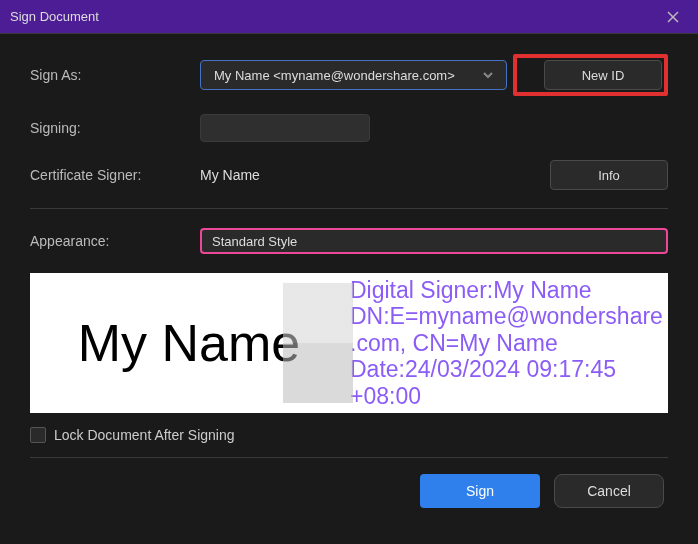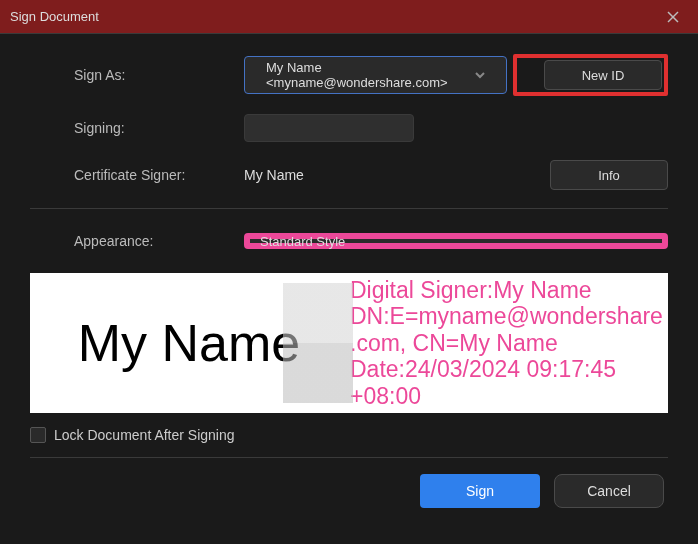--- a/index.html
+++ b/index.html
@@ -11,21 +11,21 @@
     font-size: 13px;
     color: #ccc;
     overflow: hidden;
   }
   .titlebar {
     height: 34px;
     display: flex;
     align-items: center;
     padding: 8px 10px;
     border-bottom: 1px solid #3a3a3a;
-    background: #7f1d1d;
+    background: #4c1d95;
   }
   .titlebar .title { font-size: 13px; color: #ddd; }
   .titlebar .spacer { flex: 1; }
   .titlebar .close {
     width: 30px; height: 30px;
     display: flex; align-items: center; justify-content: center;
     color: #bbb;
     cursor: pointer;
   }
   .titlebar .close svg { width: 12px; height: 12px; stroke: #bbb; stroke-width: 1.5; }
@@ -35,50 +35,49 @@
   .row {
     display: flex;
     align-items: center;
     margin-bottom: 18px;
     min-height: 28px;
   }
   .row .label {
     width: 170px;
     color: #bbb;
     font-size: 14px;
-    margin-left: 44px;
   }
   .row .field {
     flex: 1;
     display: flex;
     align-items: center;
     gap: 10px;
   }
   .select {
     flex: 1;
-    height: 38px;
+    height: 30px;
     background: #2a2a2a;
     border: 1px solid #4472c4;
     border-radius: 4px;
     display: flex;
     align-items: center;
-    padding: 0 21px;
+    padding: 0 13px;
     color: #ddd;
     font-size: 13px;
     position: relative;
     cursor: pointer;
   }
   .select .sel-text { flex: 1; }
   .select .chev { color: #888; }
   .select .chev svg { width: 10px; height: 10px; stroke: #888; stroke-width: 2; fill:none; }
   .select2 {
     flex: 1;
-    height: 16px;
-    background: #2a2a2a;
-    border: 6px solid #ec4899;
+    height: 26px;
+    background: #2a2a2a;
+    border: 2px solid #ec4899;
     border-radius: 4px;
     display: flex;
     align-items: center;
     padding: 0 10px;
     color: #ddd;
     font-size: 13px;
     cursor: pointer;
   }
   .password-input {
     width: 170px;
@@ -145,21 +144,21 @@
     background: linear-gradient(#d4d4d4 50%, #bcbcbc 50%);
     right: -5px;
     top: 10px;
     opacity: 0.55;
   }
   .preview-right {
     flex: 1;
     font-family: Arial, sans-serif;
     font-size: 23px;
     line-height: 1.15;
-    color: #ec4899;
+    color: #8b5cf6;
     padding: 4px 0 4px 2px;
     word-break: break-word;
   }
   .checkbox-row {
     display: flex;
     align-items: flex-start;
     gap: 8px;
     margin: 4px 0 14px 0;
   }
   .checkbox {

